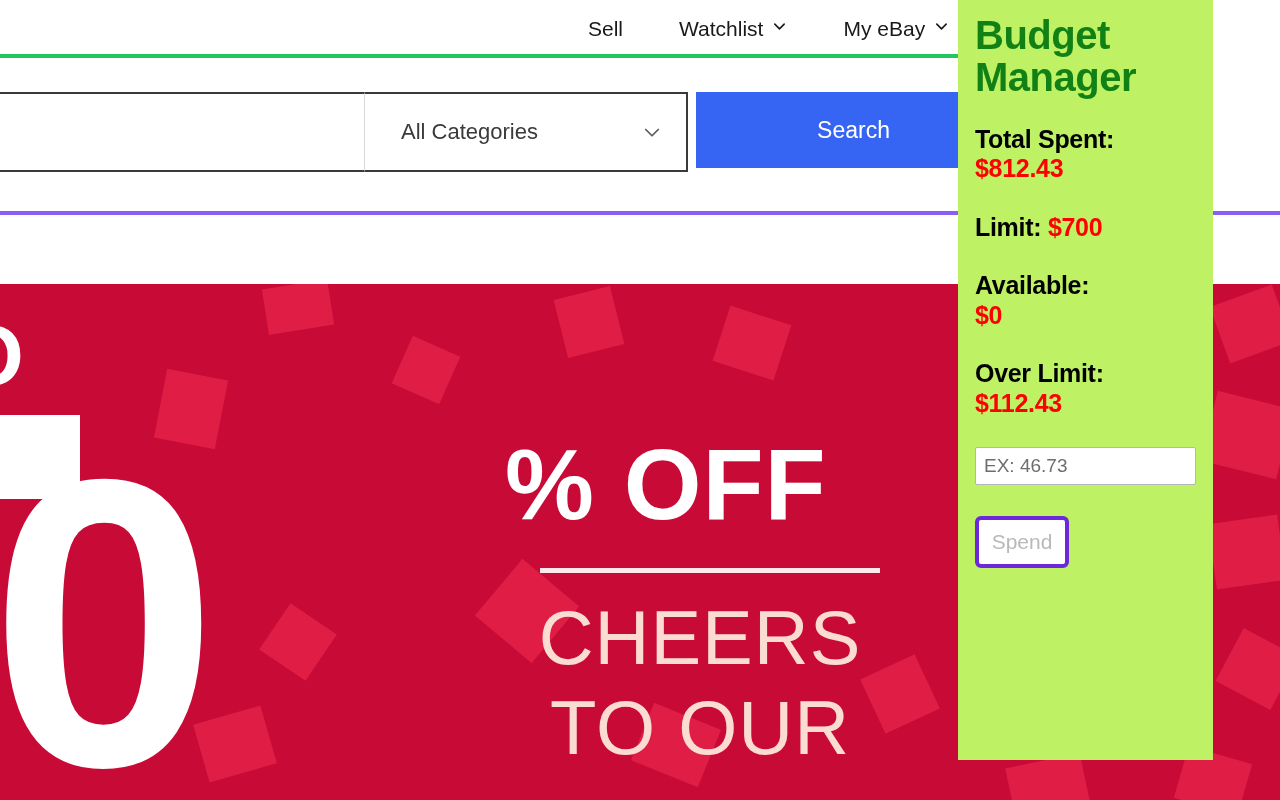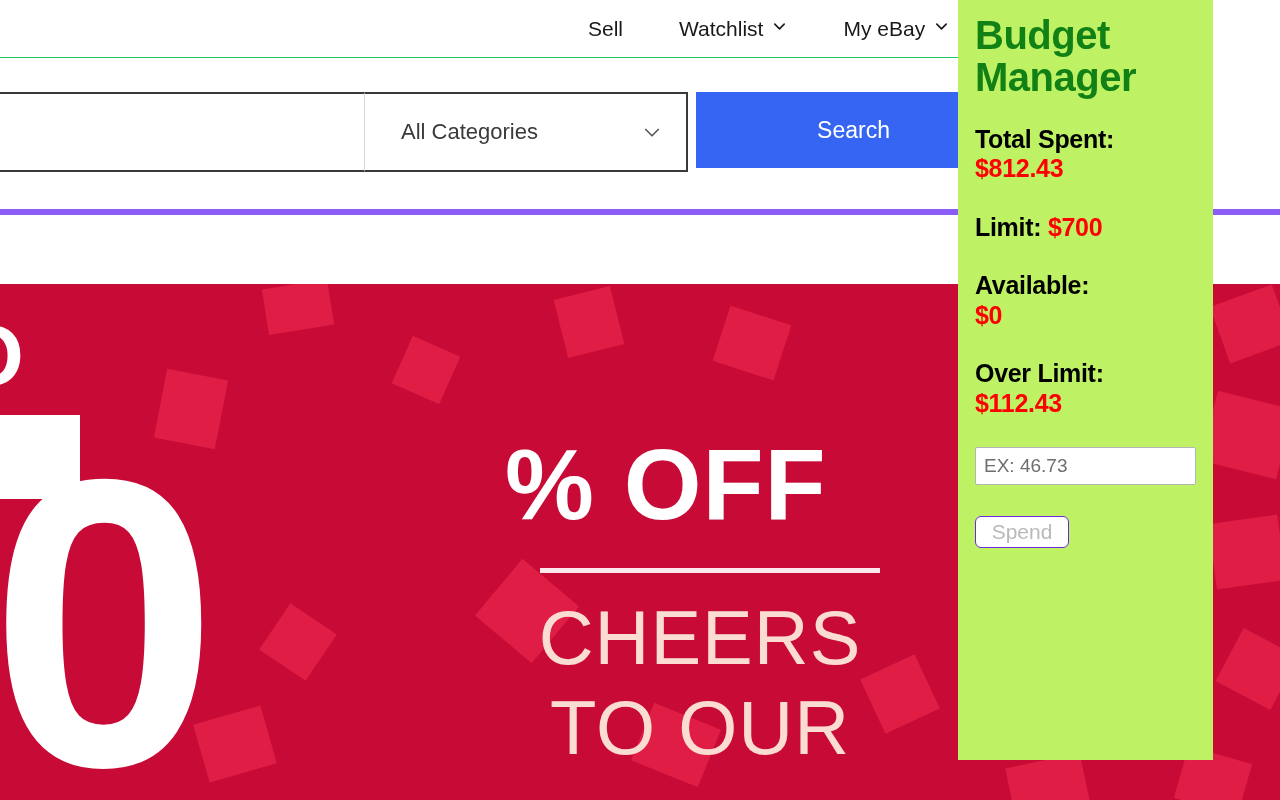--- a/index.html
+++ b/index.html
@@ -20,21 +20,21 @@
     overflow: hidden;
   }
 
   
   .topnav {
     position: absolute;
     top: 0; left: 0;
     width: 1065px;
     height: 58px;
     background: #ffffff;
-    border-bottom: 1px solid #22c55e;
+    border-bottom: 4px solid #22c55e;
     box-sizing: border-box;
     padding-left: 24px;
   }
   .topnav-inner {
     position: absolute;
     left: 0; top: 0;
     height: 57px;
     display: flex;
     align-items: center;
     gap: 0px;
@@ -60,21 +60,21 @@
   }
   .chev svg { display: block; }
 
   
   .searchrow {
     position: absolute;
     top: 58px; left: 0;
     width: 1280px;
     height: 157px;
     background: #ffffff;
-    border-bottom: 6px solid #8b5cf6;
+    border-bottom: 4px solid #8b5cf6;
     box-sizing: border-box;
   }
   .searchbox-wrap {
     position: absolute;
     left: -176px;
     top: 34px;
     display: flex;
     align-items: stretch;
     height: 82px;
   }
@@ -265,24 +265,24 @@
     font-family: "Liberation Sans", sans-serif;
     color: #222;
     background: #ffffff;
     outline: none;
     margin-bottom: 31px;
   }
   .bm-input::placeholder { color: #6e6e6e; opacity: 1; }
   .bm-spend {
     display: block;
     min-width: 94px;
-    height: 32px;
-    box-sizing: border-box;
-    background: #ffffff;
-    border: 1px solid #6d28d9;
+    height: 52px;
+    box-sizing: border-box;
+    background: #ffffff;
+    border: 4px solid #6d28d9;
     border-radius: 6px;
     color: #b9b9b9;
     font-size: 21px;
     font-family: "Liberation Sans", sans-serif;
     cursor: default;
     padding: 0 1px;
   }
 </style>
 </head>
 <body>

